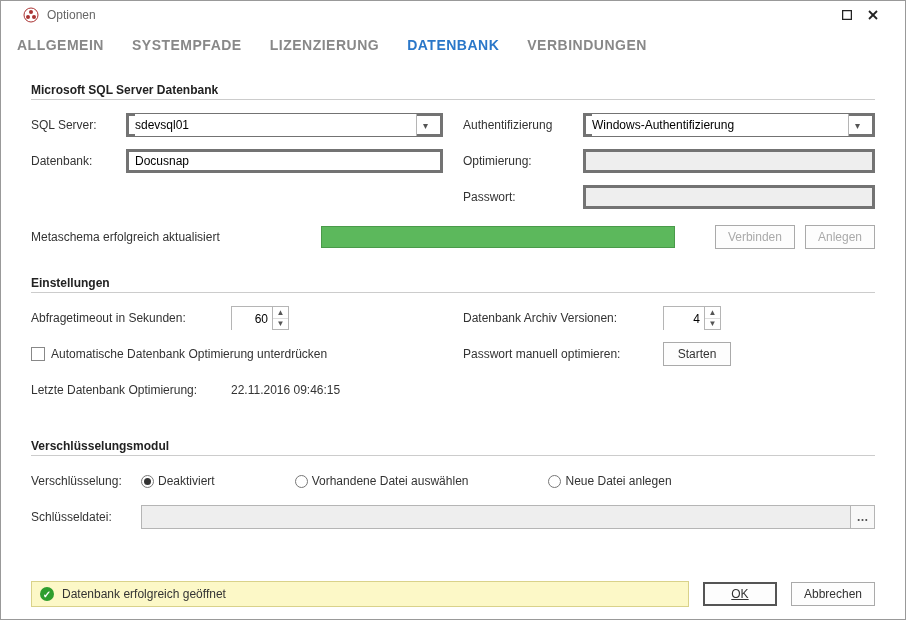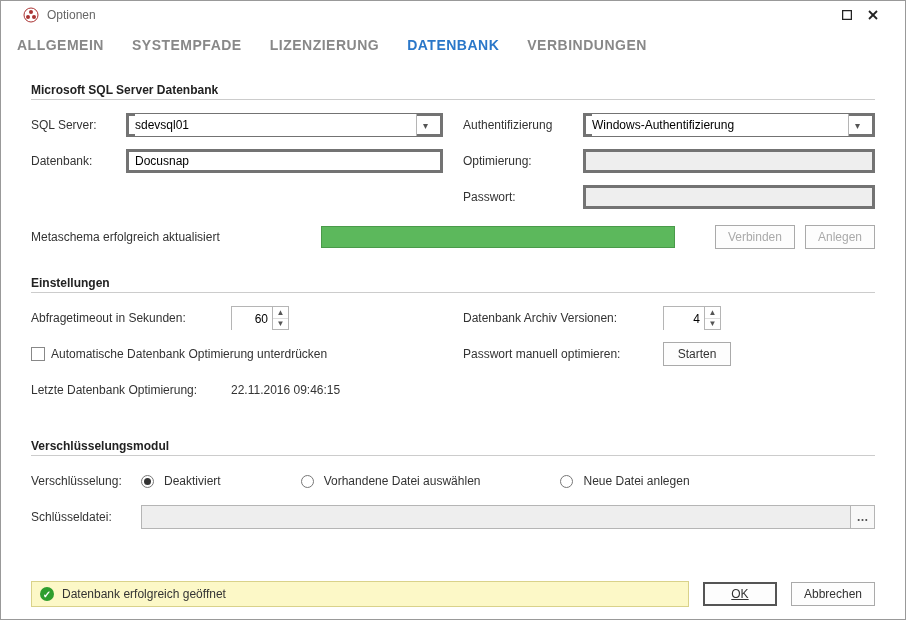--- a/index.html
+++ b/index.html
@@ -124,21 +124,21 @@
     border: none; width: 40px; text-align: right; padding: 0 4px; font: inherit; outline:none;
   }
   .spinner .arrows {
     width: 16px; border-left: 1px solid #b5b5b5; display: flex; flex-direction: column;
   }
   .spinner .arrows span {
     flex:1; display:flex; align-items:center; justify-content:center;
     font-size:8px; color:#555; cursor:pointer; border-bottom:1px solid #ddd;
   }
   .spinner .arrows span:last-child { border-bottom:none; }
-  .radio { display:inline-flex; align-items:center; gap:10px; cursor:pointer; margin-right:40px;}
+  .radio { display:inline-flex; align-items:center; gap:4px; cursor:pointer; margin-right:40px;}
   .rbox { width:13px; height:13px; border:1px solid #777; border-radius:50%; display:inline-flex; align-items:center; justify-content:center;}
   .rbox .dot { width:7px; height:7px; border-radius:50%; background:#333; }
   .filepath {
     display:flex; align-items:stretch; flex:1; height:24px;
   }
   .filepath input { flex:1; border:1px solid #b5b5b5; background:#eee; padding:0 6px; font:inherit; color:#888;}
   .filepath .browse {
     width:24px; border:1px solid #b5b5b5; border-left:none; display:flex; align-items:center; justify-content:center;
     background:#f8f8f8; cursor:pointer; font-weight:bold; color:#555;
   }

